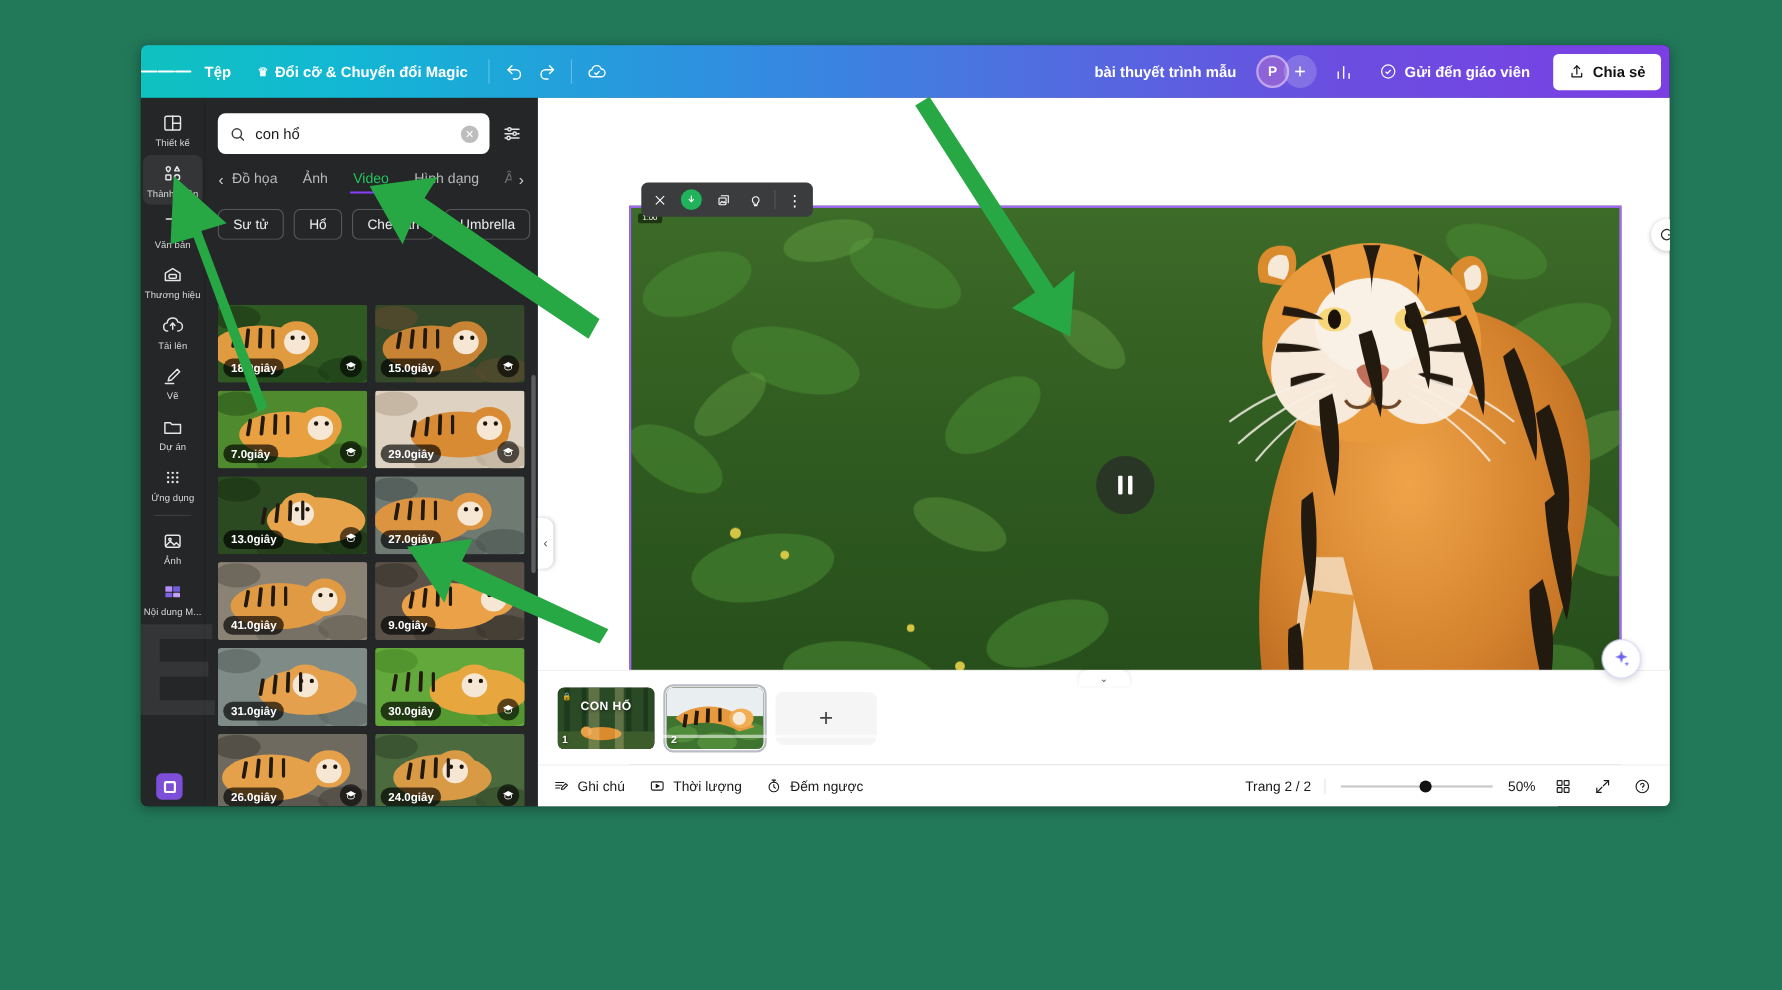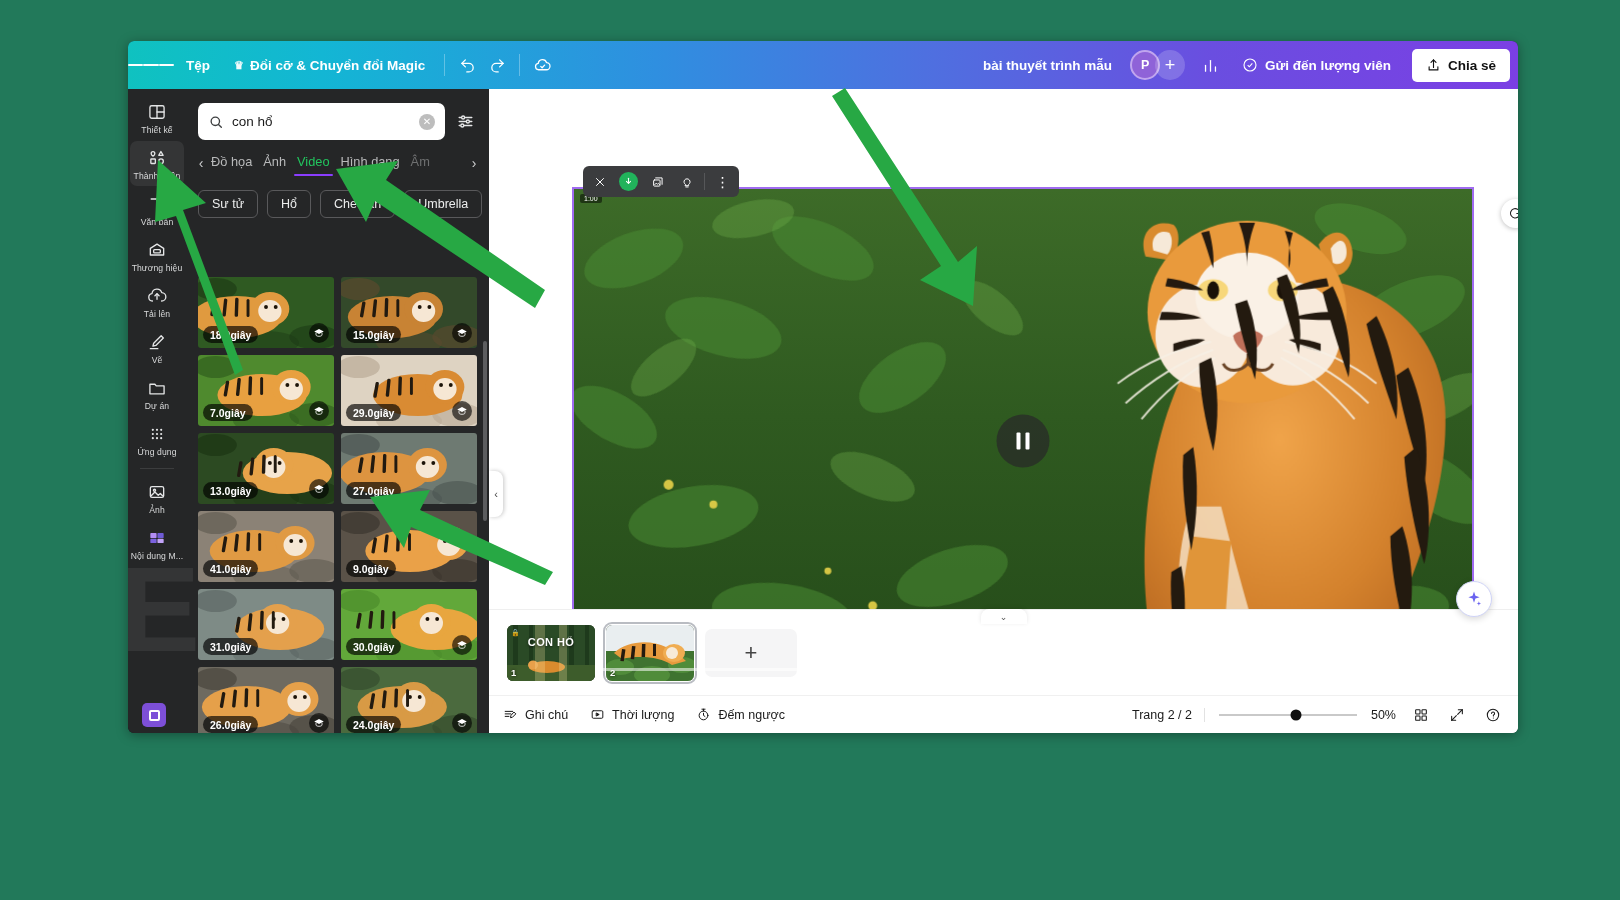--- a/index.html
+++ b/index.html
@@ -95,21 +95,21 @@
   #searchval { flex:1; font-size:13.5px; color:#1a1a1a; }
   .clear-x {
     width:16px;height:16px;border-radius:50%;background:#bdbdbd;color:#fff;font-size:10px;
     display:flex;align-items:center;justify-content:center;cursor:pointer;
   }
   #filterbtn { width:24px;height:24px;display:flex;align-items:center;justify-content:center;cursor:pointer; }
   #filterbtn svg { width:19px;height:19px;stroke:#e4e5e6;fill:none;stroke-width:1.7;stroke-linecap:round; }
 
   #tabsrow { display:flex; align-items:center; padding: 8px 6px 0 6px; position:relative; }
   .tab-arrow { width:18px; color:#cfd0d1; font-size:14px; display:flex;align-items:center;justify-content:center;cursor:pointer;flex:0 0 auto;}
-  #tabs { flex:1; display:flex; align-items:flex-end; gap:9px; overflow:hidden; position:relative; }
+  #tabs { flex:1; display:flex; align-items:flex-end; gap:21px; overflow:hidden; position:relative; }
   .tab {
     font-size:12.8px; color:#b9babb; padding: 6px 1px 9px; cursor:pointer; white-space:nowrap; position:relative;
   }
   .tab.active { color:#22c55e; font-weight:400; }
   .tab.active::after {
     content:""; position:absolute; left:-2px; right:-2px; bottom:2px; height:2.5px;
     background:#8b3dff; border-radius:2px;
   }
   .tab.faded { color:#6f7071; }
 
@@ -333,21 +333,21 @@
               <path d="M5 20V12"></path>
               <path d="M12 20V5"></path>
               <path d="M19 20v-6"></path>
             </svg>
         </div>
         <div class="send-btn">
           <svg viewBox="0 0 24 24" style="width:16px;height:16px;stroke:#fff;fill:none;stroke-width:1.7;">
             <circle cx="12" cy="12" r="9"></circle>
               <path d="M8.5 12.3l2.4 2.4 4.6-5"></path>
           </svg>
-          <span>Gửi đến lượng viên</span>
+          <span>Gửi đến giáo viên</span>
         </div>
         <div class="share-btn">
           <svg viewBox="0 0 24 24">
             <path d="M12 3v12"></path>
               <path d="M8 7l4-4 4 4"></path>
               <path d="M5 14v5h14v-5"></path>
           </svg>
           <span>Chia sẻ</span>
         </div>
       </div>

